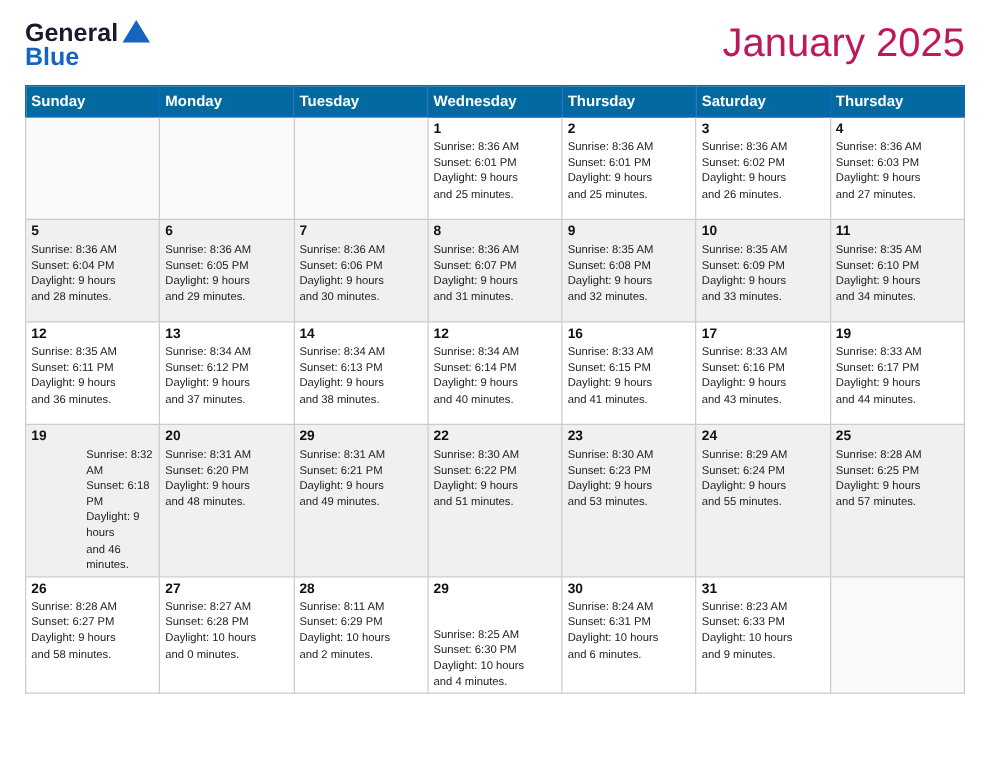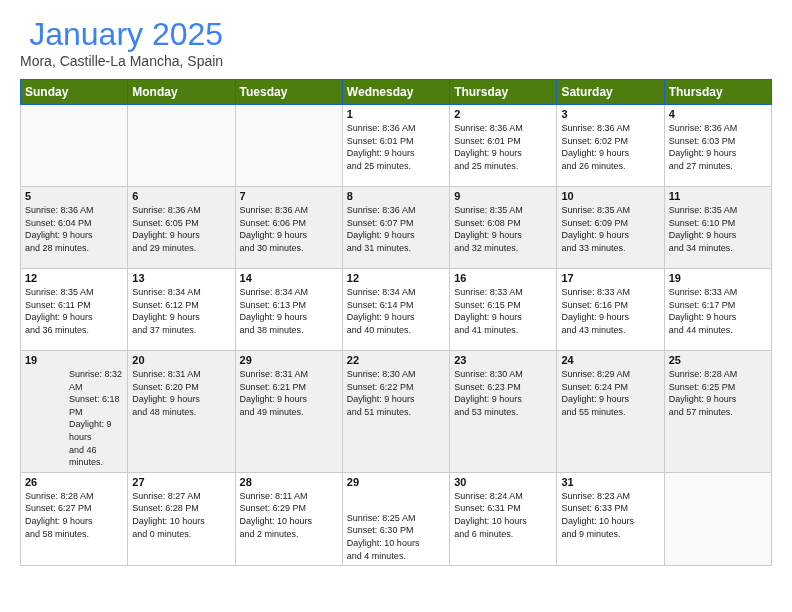--- a/index.html
+++ b/index.html
@@ -25,33 +25,33 @@
       display: flex;
       flex-direction: column;
       align-items: flex-start;
     }
     .title-block {
       text-align: right;
     }
     .month-title {
       font-size: 32px;
       font-weight: normal;
-      color: #3b82f6;
+      color: #be185d;
     }
     .location {
       font-size: 14px;
       color: #444;
     }
     .calendar {
       width: 100%;
       border-collapse: collapse;
       table-layout: fixed;
     }
     .calendar th {
-      background-color: #4d7c0f;
+      background-color: #0369a1;
       color: #fff;
       font-size: 12px;
       font-weight: bold;
       padding: 5px 4px;
       text-align: left;
       border: 1px solid #1565c0;
     }
     .calendar td {
       border: 1px solid #ccc;
       vertical-align: top;
@@ -78,23 +78,31 @@
     }
     .shaded {
       background: #f0f0f0;
     }
   </style>
 </head>
 <body>
 
 <div class="page">
   <div class="header">
+    <div class="logo">
+      <div style="display:flex;align-items:center;gap:2px;">
+        <span style="font-size:20px;font-weight:bold;color:#1a1a2e;">General</span>
+        <svg width="22" height="20" viewBox="0 0 22 20" style="margin-left:2px;margin-top:-4px;">
+          <polygon points="0,18 11,0 22,18" fill="#1565c0"></polygon>
+        </svg>
+      </div>
+      <span style="font-size:20px;font-weight:bold;color:#1565c0;margin-top:-4px;">Blue</span>
+    </div>
     <div class="title-block">
       <div class="month-title">January 2025</div>
-      <div class="location">Mora, Castille-La Mancha, Spain</div>
     </div>
   </div>
 
   <table class="calendar">
     <thead>
       <tr>
         <th>Sunday</th>
         <th>Monday</th>
         <th>Tuesday</th>
         <th>Wednesday</th>

